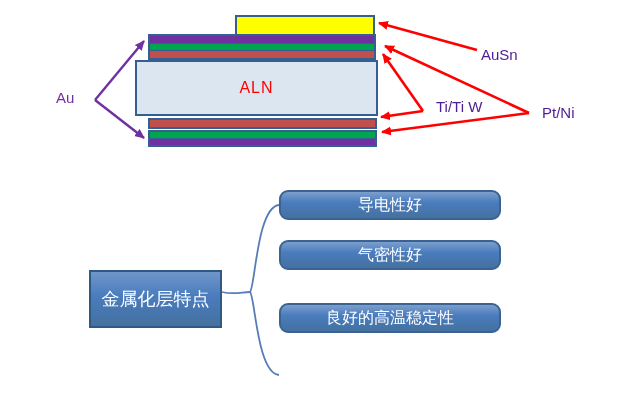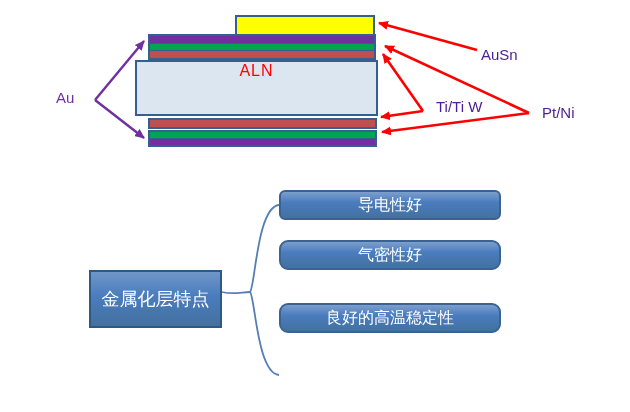--- a/index.html
+++ b/index.html
@@ -11,21 +11,21 @@
 
   
   .ausn-bar{left:235px;top:15px;width:140px;height:22px;
     background:#FFFF00;border:2px solid #365F91;}
   .top-stack{left:148px;top:34px;width:228px;height:26px;border:2px solid #365F91;}
   .stripe{width:100%;}
   .stripe.au{height:7px;background:#7030A0;}
   .stripe.ptni{height:6px;background:#00A550;border-top:1px solid #365F91;}
   .stripe.titiw{height:7px;background:#C0504D;border-top:1px solid #365F91;}
   .aln-box{left:135px;top:60px;width:243px;height:56px;background:#DCE6F1;
-    border:2px solid #365F91;display:flex;align-items:flex-start;justify-content:center;}
+    border:2px solid #365F91;display:flex;align-items:center;justify-content:center;}
   .aln-text{color:#FF0000;font-size:16px;letter-spacing:1px;}
   .bot-red{left:148px;top:118px;width:229px;height:11px;background:#C0504D;border:2px solid #365F91;}
   .bot-gp{left:148px;top:130px;width:229px;height:17px;border:2px solid #365F91;}
   .bot-gp .g{height:6px;background:#00A550;}
   .bot-gp .p{height:6px;background:#7030A0;border-top:1px solid #365F91;}
 
   .lbl{position:absolute;font-size:15px;line-height:15px;white-space:nowrap;}
   .lbl.red{color:#4c1d95;}
   .lbl.purple{color:#7030A0;}
   .au-lbl{left:56px;top:90px;}
@@ -35,21 +35,21 @@
 
   
   .root-box{left:89px;top:270px;width:133px;height:58px;
     background:linear-gradient(180deg,#6F96C8 0%,#4A7CBE 45%,#44719F 100%);
     border:2px solid #2E5984;color:#fff;font-size:18px;
     display:flex;align-items:center;justify-content:center;white-space:nowrap;}
   .feature-box{left:279px;width:222px;height:30px;border-radius:9px;
     background:linear-gradient(180deg,#7C9FCC 0%,#4A7CBE 40%,#44719F 100%);
     border:2px solid #3A6394;color:#fff;font-size:16px;
     display:flex;align-items:center;justify-content:center;white-space:nowrap;}
-  .fb1{top:190px;border-radius:6px;} .fb2{top:240px;} .fb3{top:303px;} .fb4{top:360px;}
+  .fb1{top:190px;} .fb2{top:240px;} .fb3{top:303px;} .fb4{top:360px;}
 
   svg.overlay{position:absolute;left:0;top:0;width:630px;height:412px;pointer-events:none;}
 </style>
 </head>
 <body>
 
 <div class="canvas">
 
   <div class="abs ausn-bar"></div>
 

